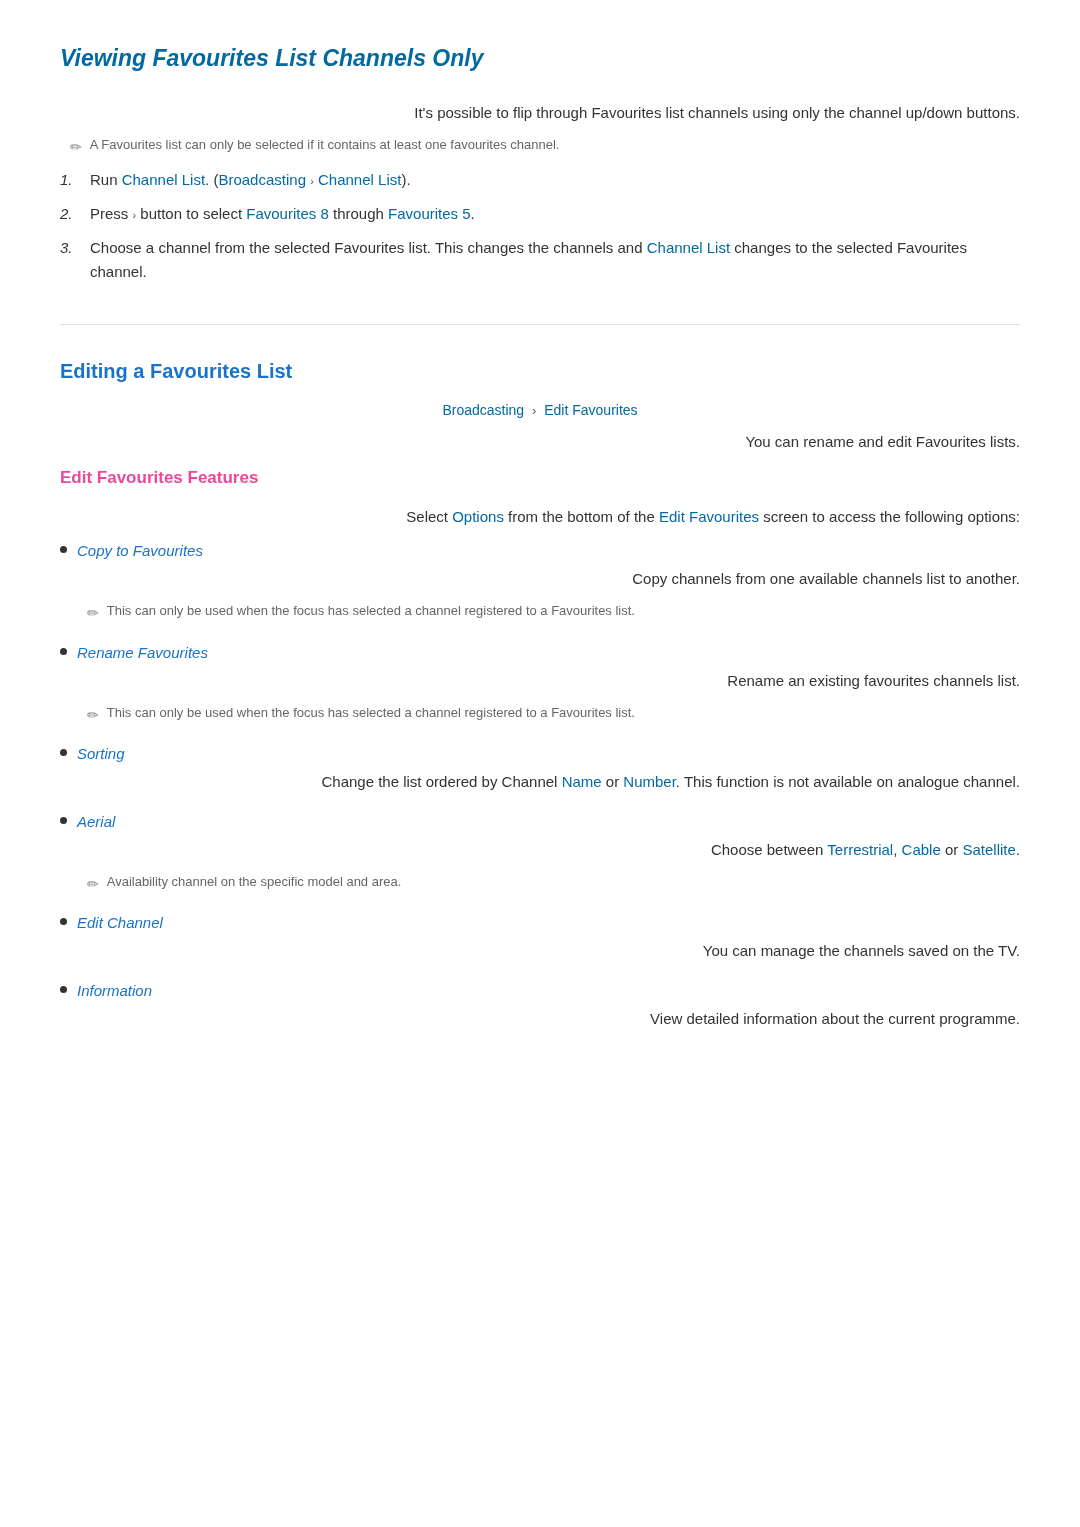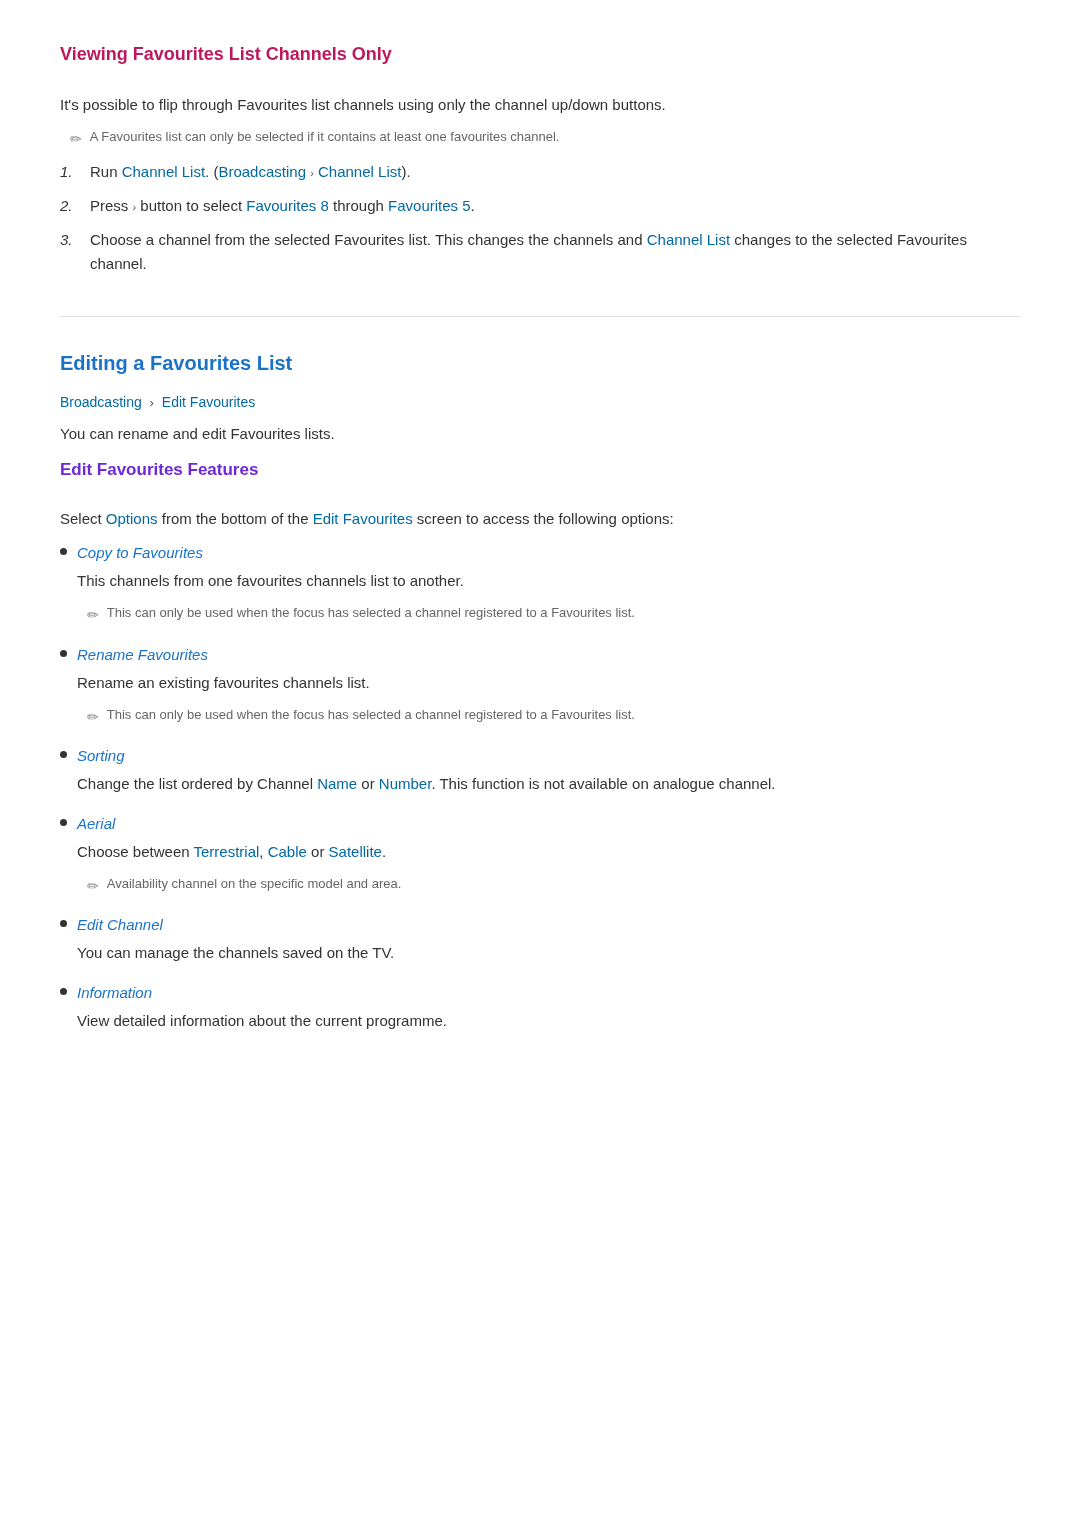--- a/index.html
+++ b/index.html
@@ -7,53 +7,55 @@
       font-family: 'Segoe UI', Arial, sans-serif;
       background: #ffffff;
       color: #333333;
       font-size: 15px;
       line-height: 1.6;
       padding: 40px 60px;
       max-width: 1080px;
     }
     .section { margin-bottom: 40px; }
     h1 {
-      font-size: 18px;
+      font-size: 23px;
       font-weight: 600;
-      color: #be185d;
+      color: #0369a1;
       margin-bottom: 18px;
       padding-bottom: 6px;
+      font-style: italic;
     }
     h2 {
       font-size: 20px;
       font-weight: 600;
       color: #1a73c8;
       margin-bottom: 12px;
       margin-top: 30px;
     }
     h3 {
       font-size: 17px;
       font-weight: 600;
-      color: #6d28d9;
-      margin-bottom: 24px;
+      color: #ec4899;
+      margin-bottom: 14px;
     }
     .breadcrumb {
       font-size: 14px;
       margin-bottom: 8px;
+      text-align: center;
     }
     .breadcrumb a, .link {
       color: #0369a1;
       text-decoration: none;
     }
     .breadcrumb .chevron {
       color: #555;
       margin: 0 4px;
       font-size: 13px;
     }
-    p { margin-bottom: 10px; }
+    p { margin-bottom: 10px; text-align: right; }
     .note {
       display: flex;
       align-items: flex-start;
       gap: 8px;
       color: #666;
       font-size: 13px;
       margin: 6px 0 6px 10px;
     }
     .note-icon {
       font-size: 14px;
@@ -178,21 +180,21 @@
   </p>
 
   <ul class="bullet-list">
 
     <li>
       <div class="bullet-header">
         <span class="bullet-dot"></span>
         <span class="bullet-title">Copy to Favourites</span>
       </div>
       <div class="bullet-body">
-        <p>This channels from one favourites channels list to another.</p>
+        <p>Copy channels from one available channels list to another.</p>
         <div class="note">
           <span class="note-icon">✏</span>
           <span>This can only be used when the focus has selected a channel registered to a Favourites list.</span>
         </div>
       </div>
     </li>
 
     <li>
       <div class="bullet-header">
         <span class="bullet-dot"></span>

